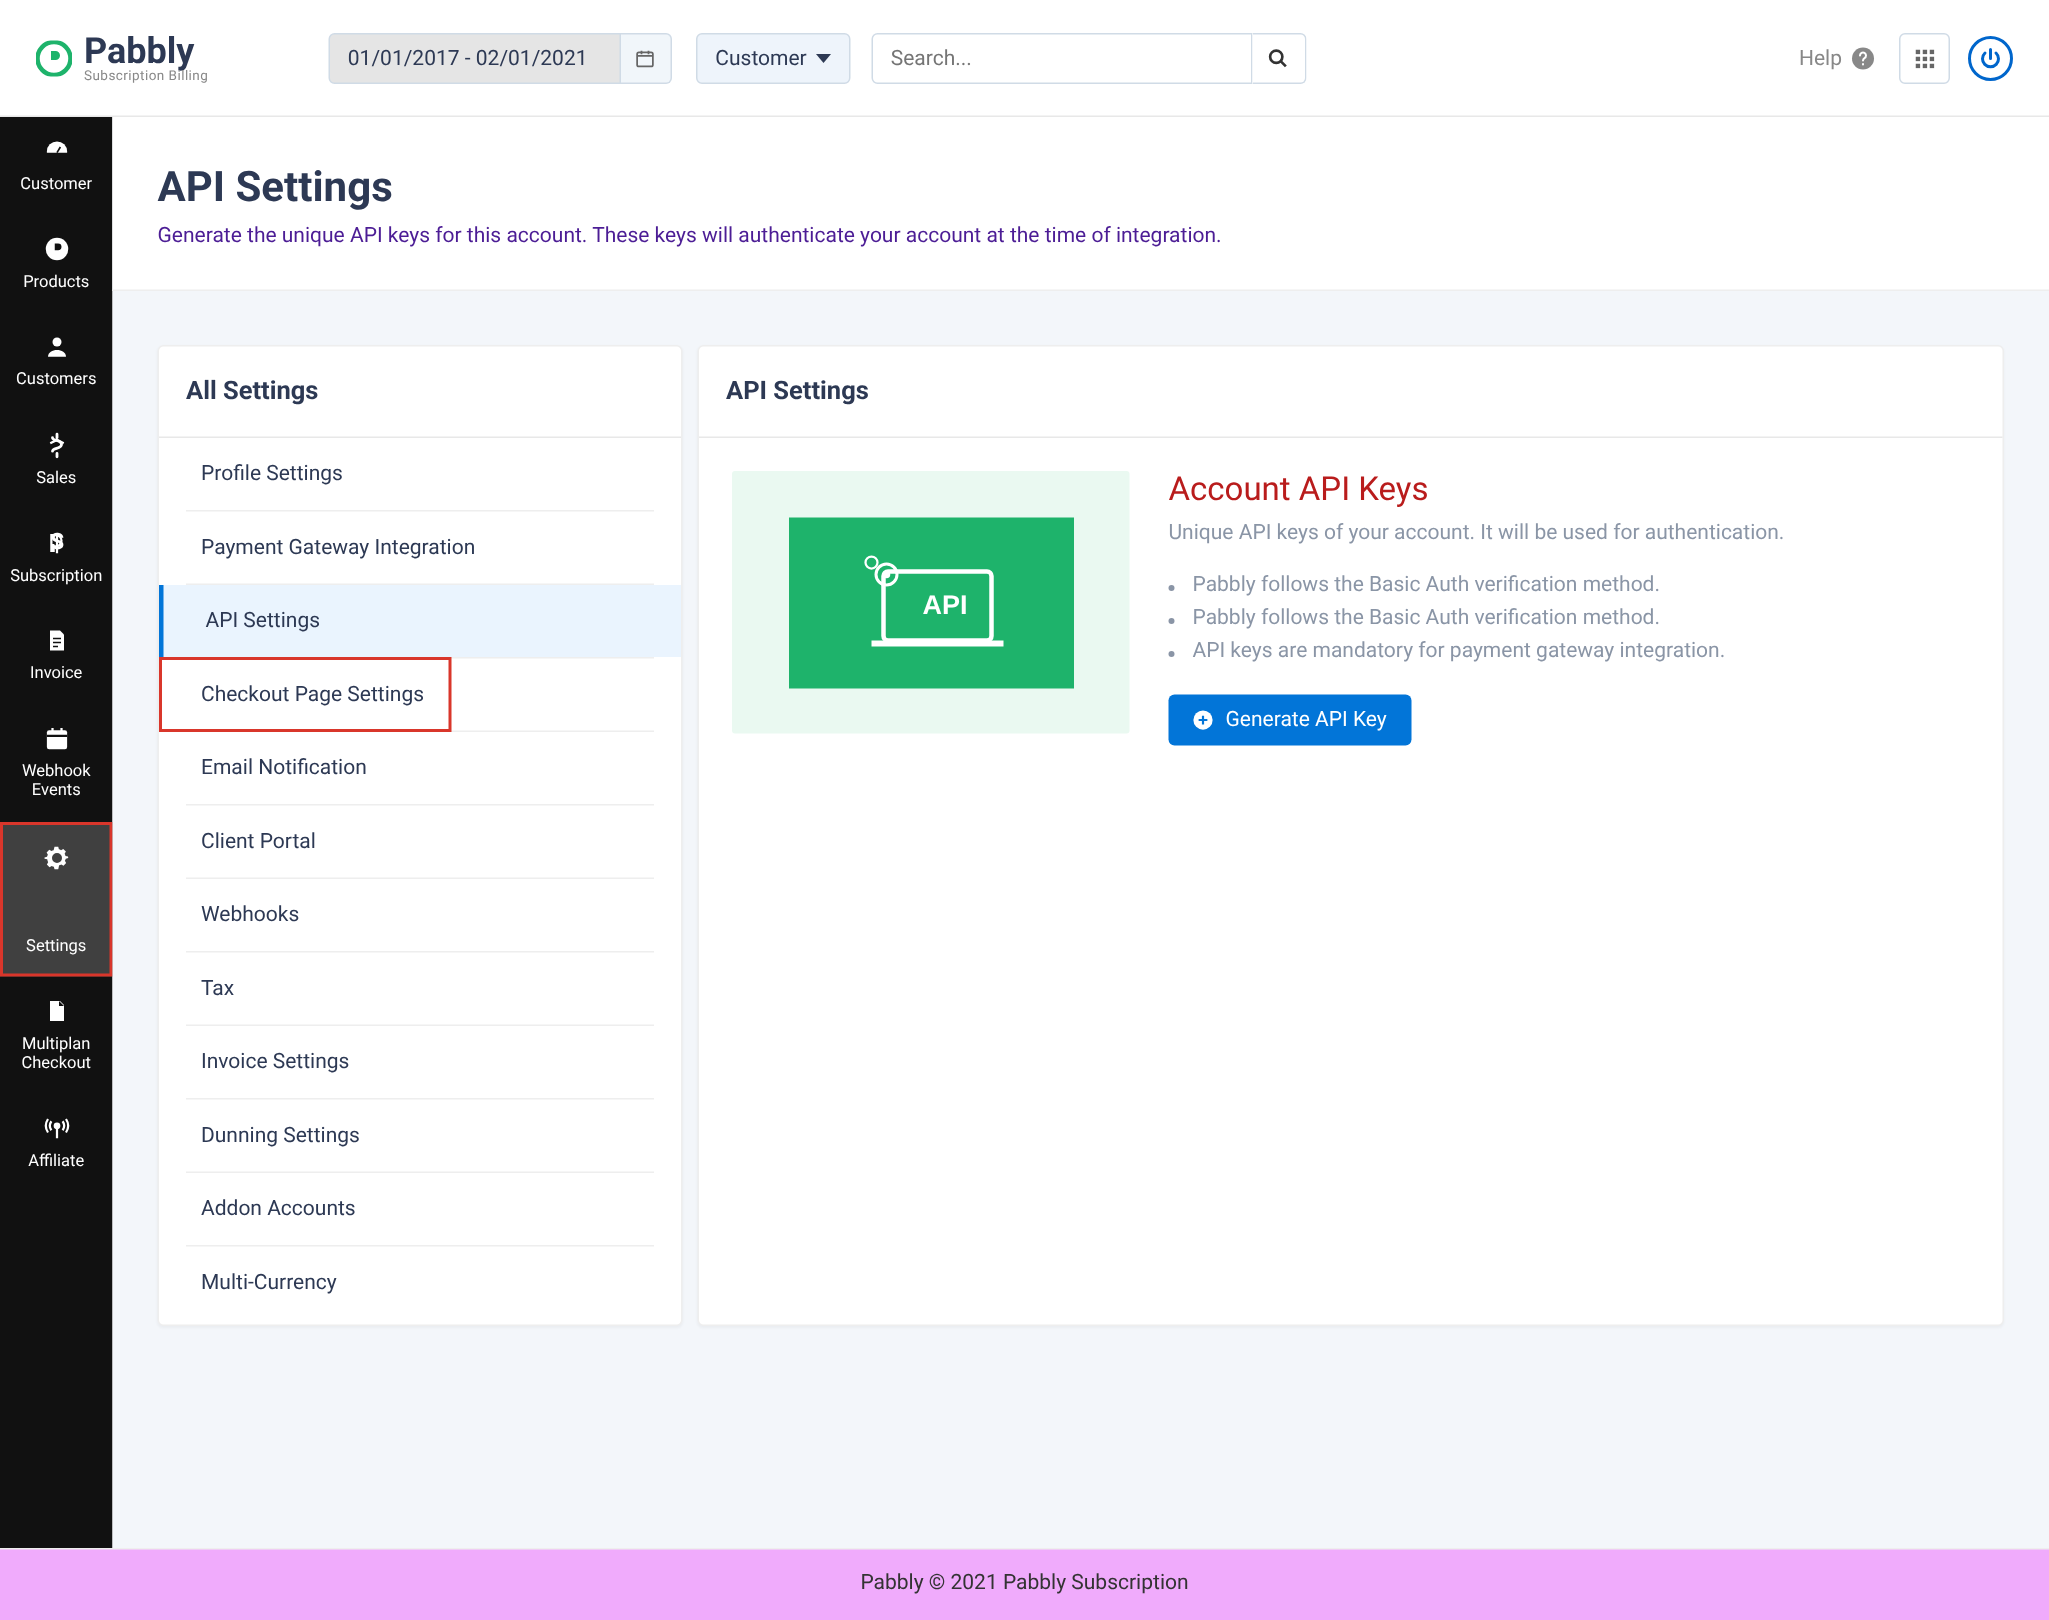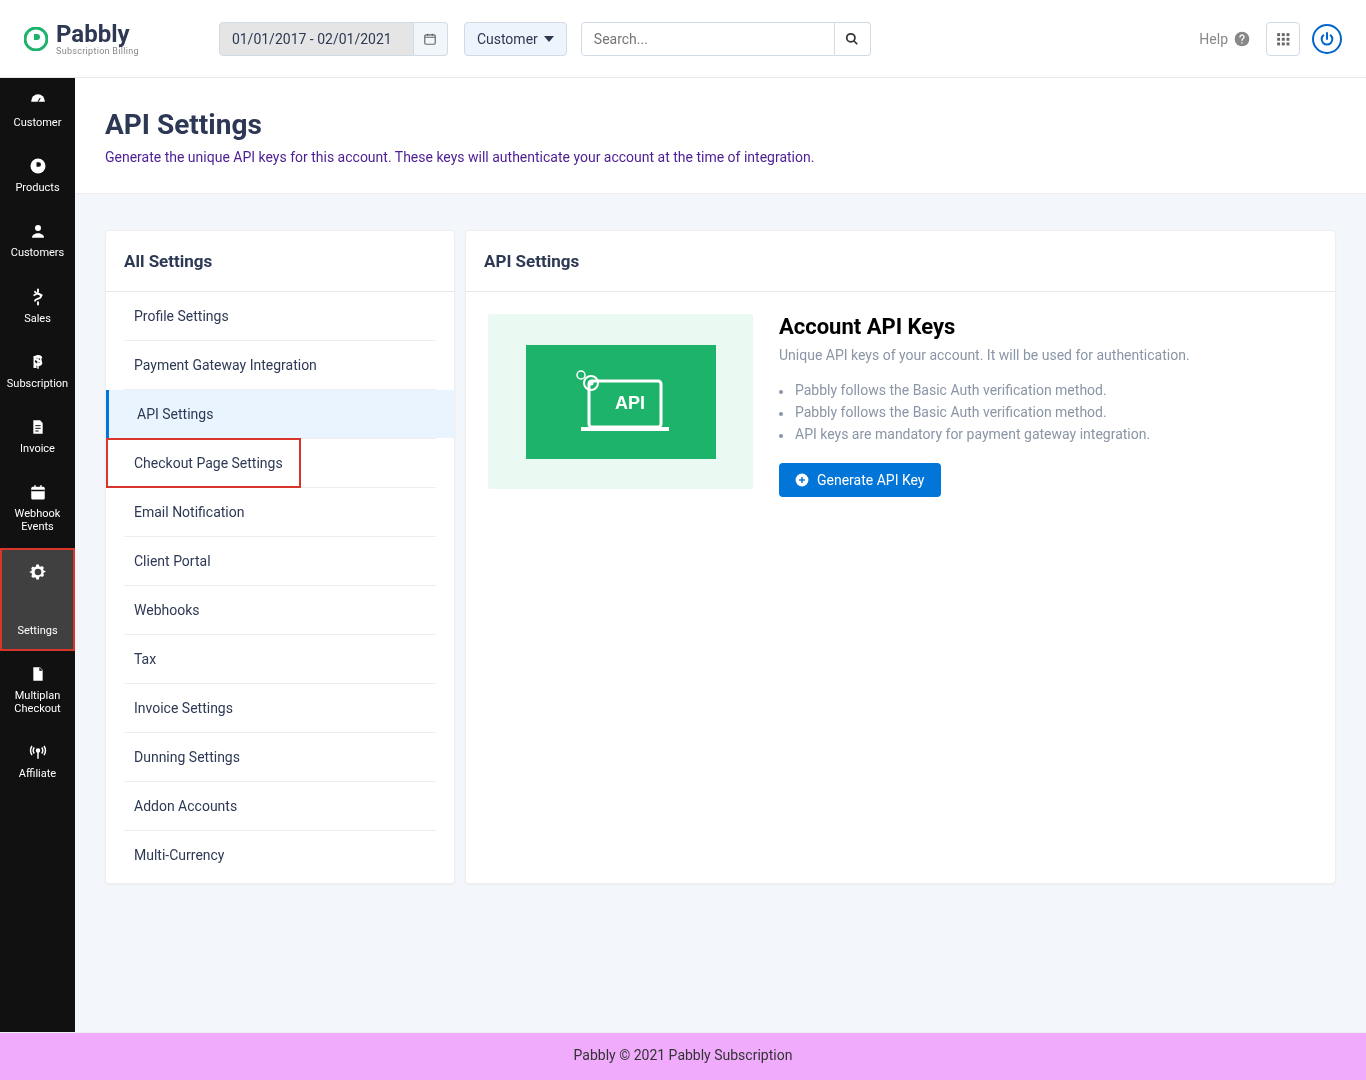--- a/index.html
+++ b/index.html
@@ -49,21 +49,21 @@
 .settings-list li:last-child { border-bottom: none; }
 .settings-list a { display: block; padding: 16px 10px; color: #2d3954; text-decoration: none; font-size: 14px; }
 .settings-list a.active { background: #eaf4fe; border-left: 3px solid #0275d8; margin: 0 -18px; padding-left: 28px; }
 .settings-list a.highlighted { position: relative; }
 .settings-list a.highlighted::after { content: ""; position: absolute; left: -18px; right: 135px; top: -1px; bottom: -1px; border: 2px solid #d9362b; pointer-events: none; }
 
 .api-body { padding: 22px; display: flex; gap: 26px; }
 .api-image { width: 265px; height: 175px; background: #eaf9f1; display: flex; align-items: center; justify-content: center; border-radius: 2px; }
 .api-image-inner { width: 190px; height: 114px; background: #1eb36b; display: flex; align-items: center; justify-content: center; }
 .api-info { flex: 1; }
-.api-title { font-size: 22px; font-weight: 700; color: #000000; margin-bottom: 8px; }
+.api-title { font-size: 22px; font-weight: 400; color: #b91c1c; margin-bottom: 8px; }
 .api-desc { font-size: 14px; color: #8a95a6; margin-bottom: 16px; }
 .api-list { list-style: none; margin-bottom: 18px; }
 .api-list li { font-size: 14px; color: #8a95a6; padding: 3px 0 3px 16px; position: relative; }
 .api-list li::before { content: ""; position: absolute; left: 0; top: 11px; width: 4px; height: 4px; background: #8a95a6; border-radius: 50%; }
 .gen-btn { background: #0275d8; color: #fff; border: none; border-radius: 4px; padding: 9px 16px; font-size: 14px; display: inline-flex; align-items: center; gap: 8px; cursor: pointer; }
 
 
 .footer { height: 48px; text-align: center; padding: 14px; font-size: 14px; color: #333; border-top: 1px solid #eee; background: #f0abfc; }
 
 input, button { font-family: inherit; }

